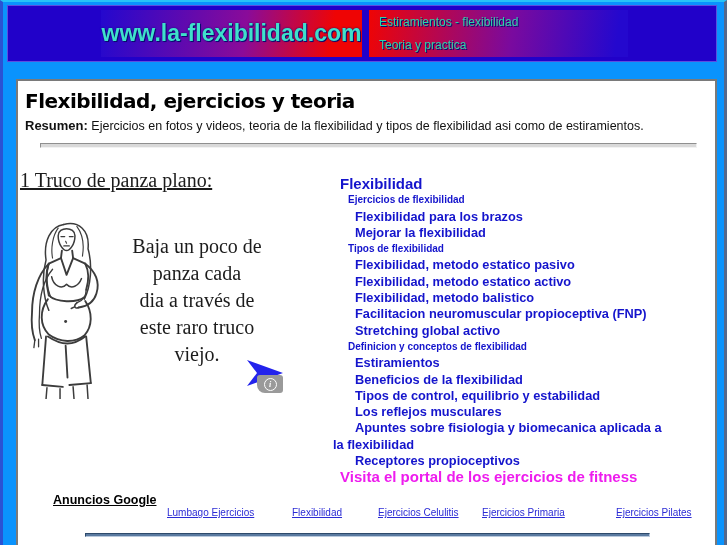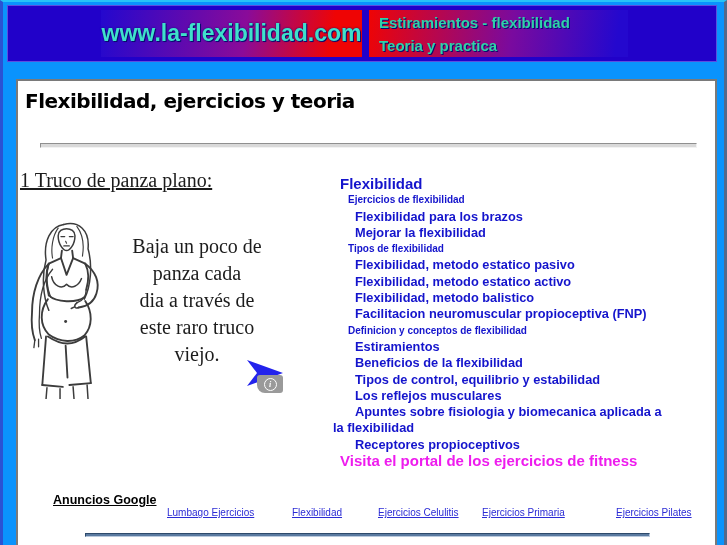--- a/index.html
+++ b/index.html
@@ -11,21 +11,21 @@
   
   .banner{position:absolute;left:4px;top:3px;width:710px;height:57px;background:#2101c9;
     border:1px solid #5a4fe0;box-sizing:border-box;padding-left:6px;}
   .banner-box{position:absolute;top:4px;height:47px;box-sizing:border-box;}
   .banner-box.left-box{left:93px;width:261px;background:linear-gradient(98deg,#2408ce 0%,#8a0b99 55%,#ef0404 88%);
     display:flex;align-items:center;justify-content:center;}
   .banner-box.right-box{left:361px;width:259px;background:linear-gradient(98deg,#ef0404 0%,#7a0a9e 55%,#2408ce 95%);
     display:flex;flex-direction:column;justify-content:center;padding-left:10px;}
   .site-url{color:#3fe0cb;font-size:23px;font-weight:bold;letter-spacing:0px;
     text-shadow:1px 1px 0 #0a0a70,0 0 2px #0a0a70;}
-  .tagline{color:#2fd2a8;font-size:15px;font-weight:bold;line-height:23px;
+  .tagline{color:#2fd2a8;font-size:12px;font-weight:normal;line-height:23px;
     text-shadow:1px 1px 0 #0a0a70;}
 
   
   .content{position:absolute;left:13px;top:77px;width:701px;height:475px;background:#ffffff;
     border:2px solid #7a7a7a;box-sizing:border-box;}
   .page-title{margin:8px 0 0 7px;font-size:20px;font-weight:bold;color:#000;
     font-family:"DejaVu Sans","Liberation Sans",sans-serif;letter-spacing:-0.5px;}
   .resumen{margin:5px 0 0 7px;font-size:12.5px;color:#111;}
   .resumen b{font-size:13px;}
   hr.rule-top{position:absolute;left:22px;top:62px;width:655px;height:3px;margin:0;
@@ -77,20 +77,21 @@
       <span class="site-url">www.la-flexibilidad.com</span>
     </div>
     <div class="banner-box right-box">
       <span class="tagline">Estiramientos - flexibilidad</span>
       <span class="tagline">Teoria y practica</span>
     </div>
   </div>
 
   <div class="content">
     <h1 class="page-title">Flexibilidad, ejercicios y teoria</h1>
+    <p class="resumen"><b>Resumen:</b><span> Ejercicios en fotos y videos, teoria de la flexibilidad y tipos de flexibilidad asi como de estiramientos.</span></p>
     <hr class="rule-top">
 
     <div class="ad">
       <div class="ad-headline">1 Truco de panza plano:</div>
       <svg class="ad-figure" viewBox="0 0 100 195" fill="none" stroke="#3c3c3c" stroke-width="2" stroke-linecap="round" stroke-linejoin="round">
 
         <path d="M46,8 C32,10 24,26 27,46 C22,64 24,86 30,100" stroke-width="1.6"></path>
         <path d="M46,8 C62,4 74,14 72,34 C77,52 75,74 68,88" stroke-width="1.6"></path>
         <path d="M40,12 C34,20 32,34 34,44" stroke-width="1.2"></path>
         <path d="M60,10 C66,18 68,30 66,42" stroke-width="1.2"></path>
@@ -143,20 +144,21 @@
     <nav class="nav">
         <a class="nav-link lvl0">Flexibilidad</a>
         <a class="nav-link lvl1">Ejercicios de flexibilidad</a>
         <a class="nav-link lvl2">Flexibilidad para los brazos</a>
         <a class="nav-link lvl2">Mejorar la flexibilidad</a>
         <a class="nav-link lvl1">Tipos de flexibilidad</a>
         <a class="nav-link lvl2">Flexibilidad, metodo estatico pasivo</a>
         <a class="nav-link lvl2">Flexibilidad, metodo estatico activo</a>
         <a class="nav-link lvl2">Flexibilidad, metodo balistico</a>
         <a class="nav-link lvl2">Facilitacion neuromuscular propioceptiva (FNP)</a>
+        <a class="nav-link lvl2">Stretching global activo</a>
         <a class="nav-link lvl1">Definicion y conceptos de flexibilidad</a>
         <a class="nav-link lvl2">Estiramientos</a>
         <a class="nav-link lvl2">Beneficios de la flexibilidad</a>
         <a class="nav-link lvl2">Tipos de control, equilibrio y estabilidad</a>
         <a class="nav-link lvl2">Los reflejos musculares</a>
         <a class="nav-link lvl2">Apuntes sobre fisiologia y biomecanica aplicada a
 la flexibilidad</a>
         <a class="nav-link lvl2">Receptores propioceptivos</a>
         <a class="nav-link lvl0 magenta">Visita el portal de los ejercicios de fitness</a>
       </nav>

